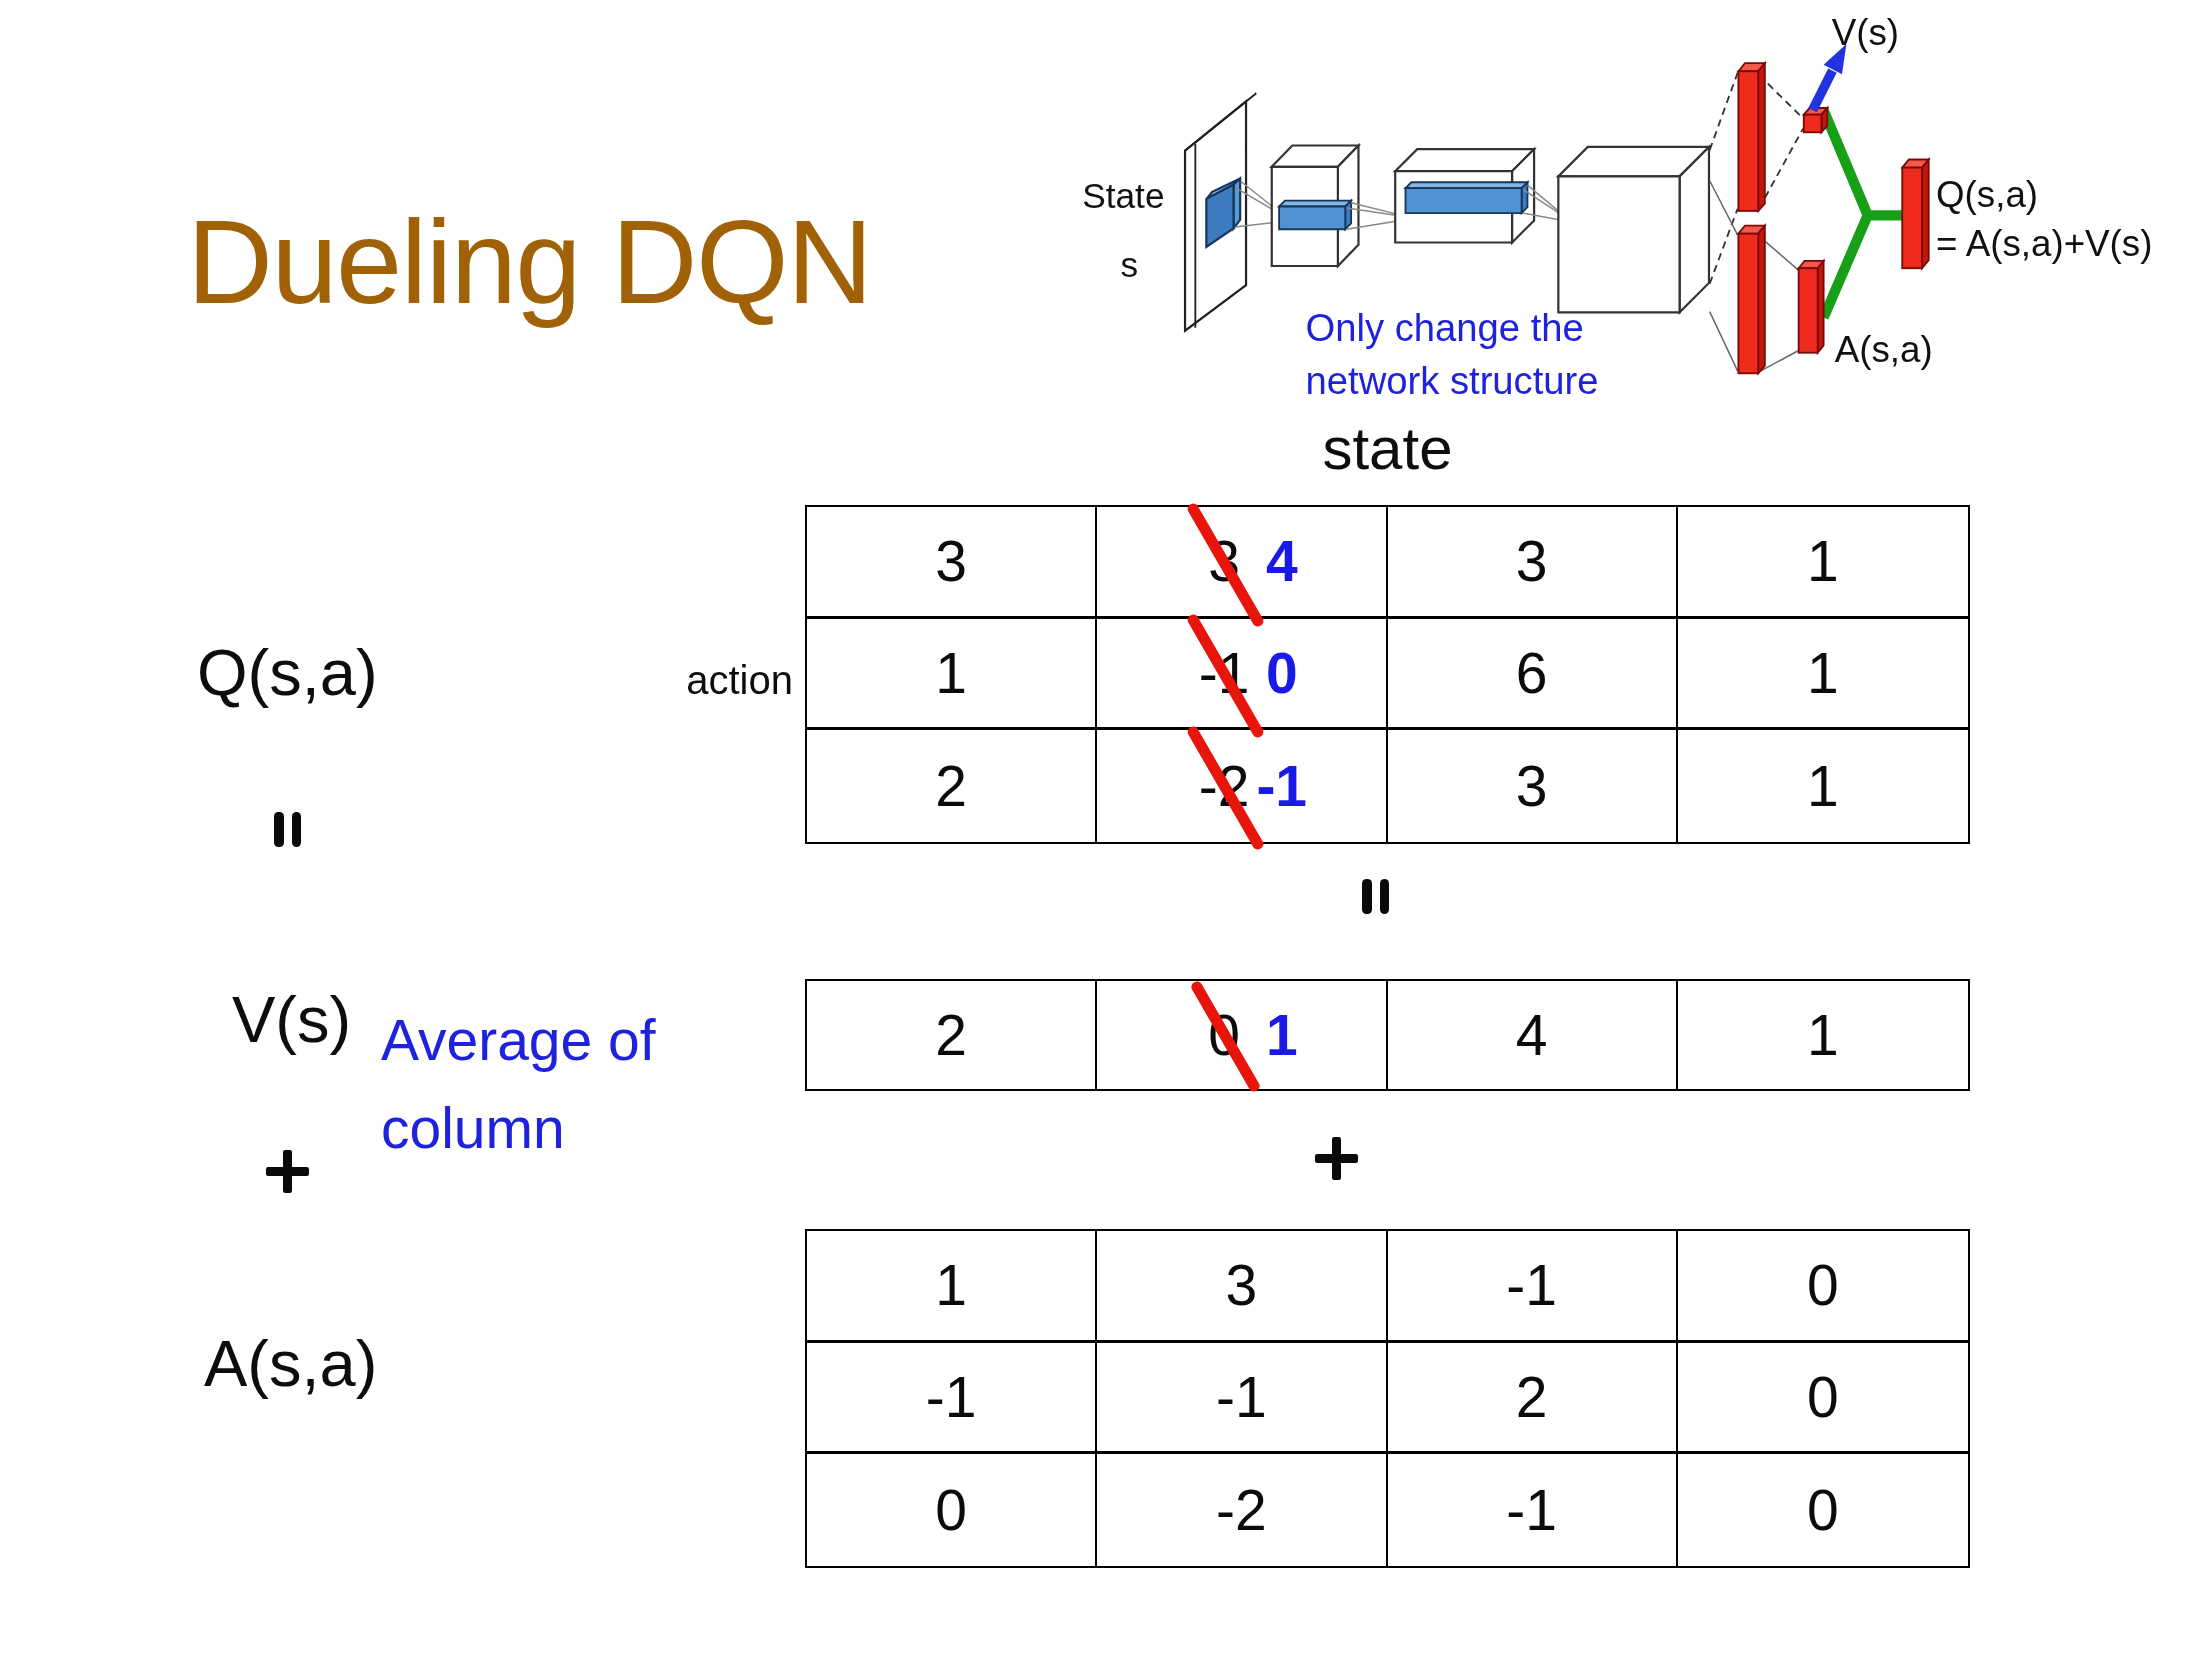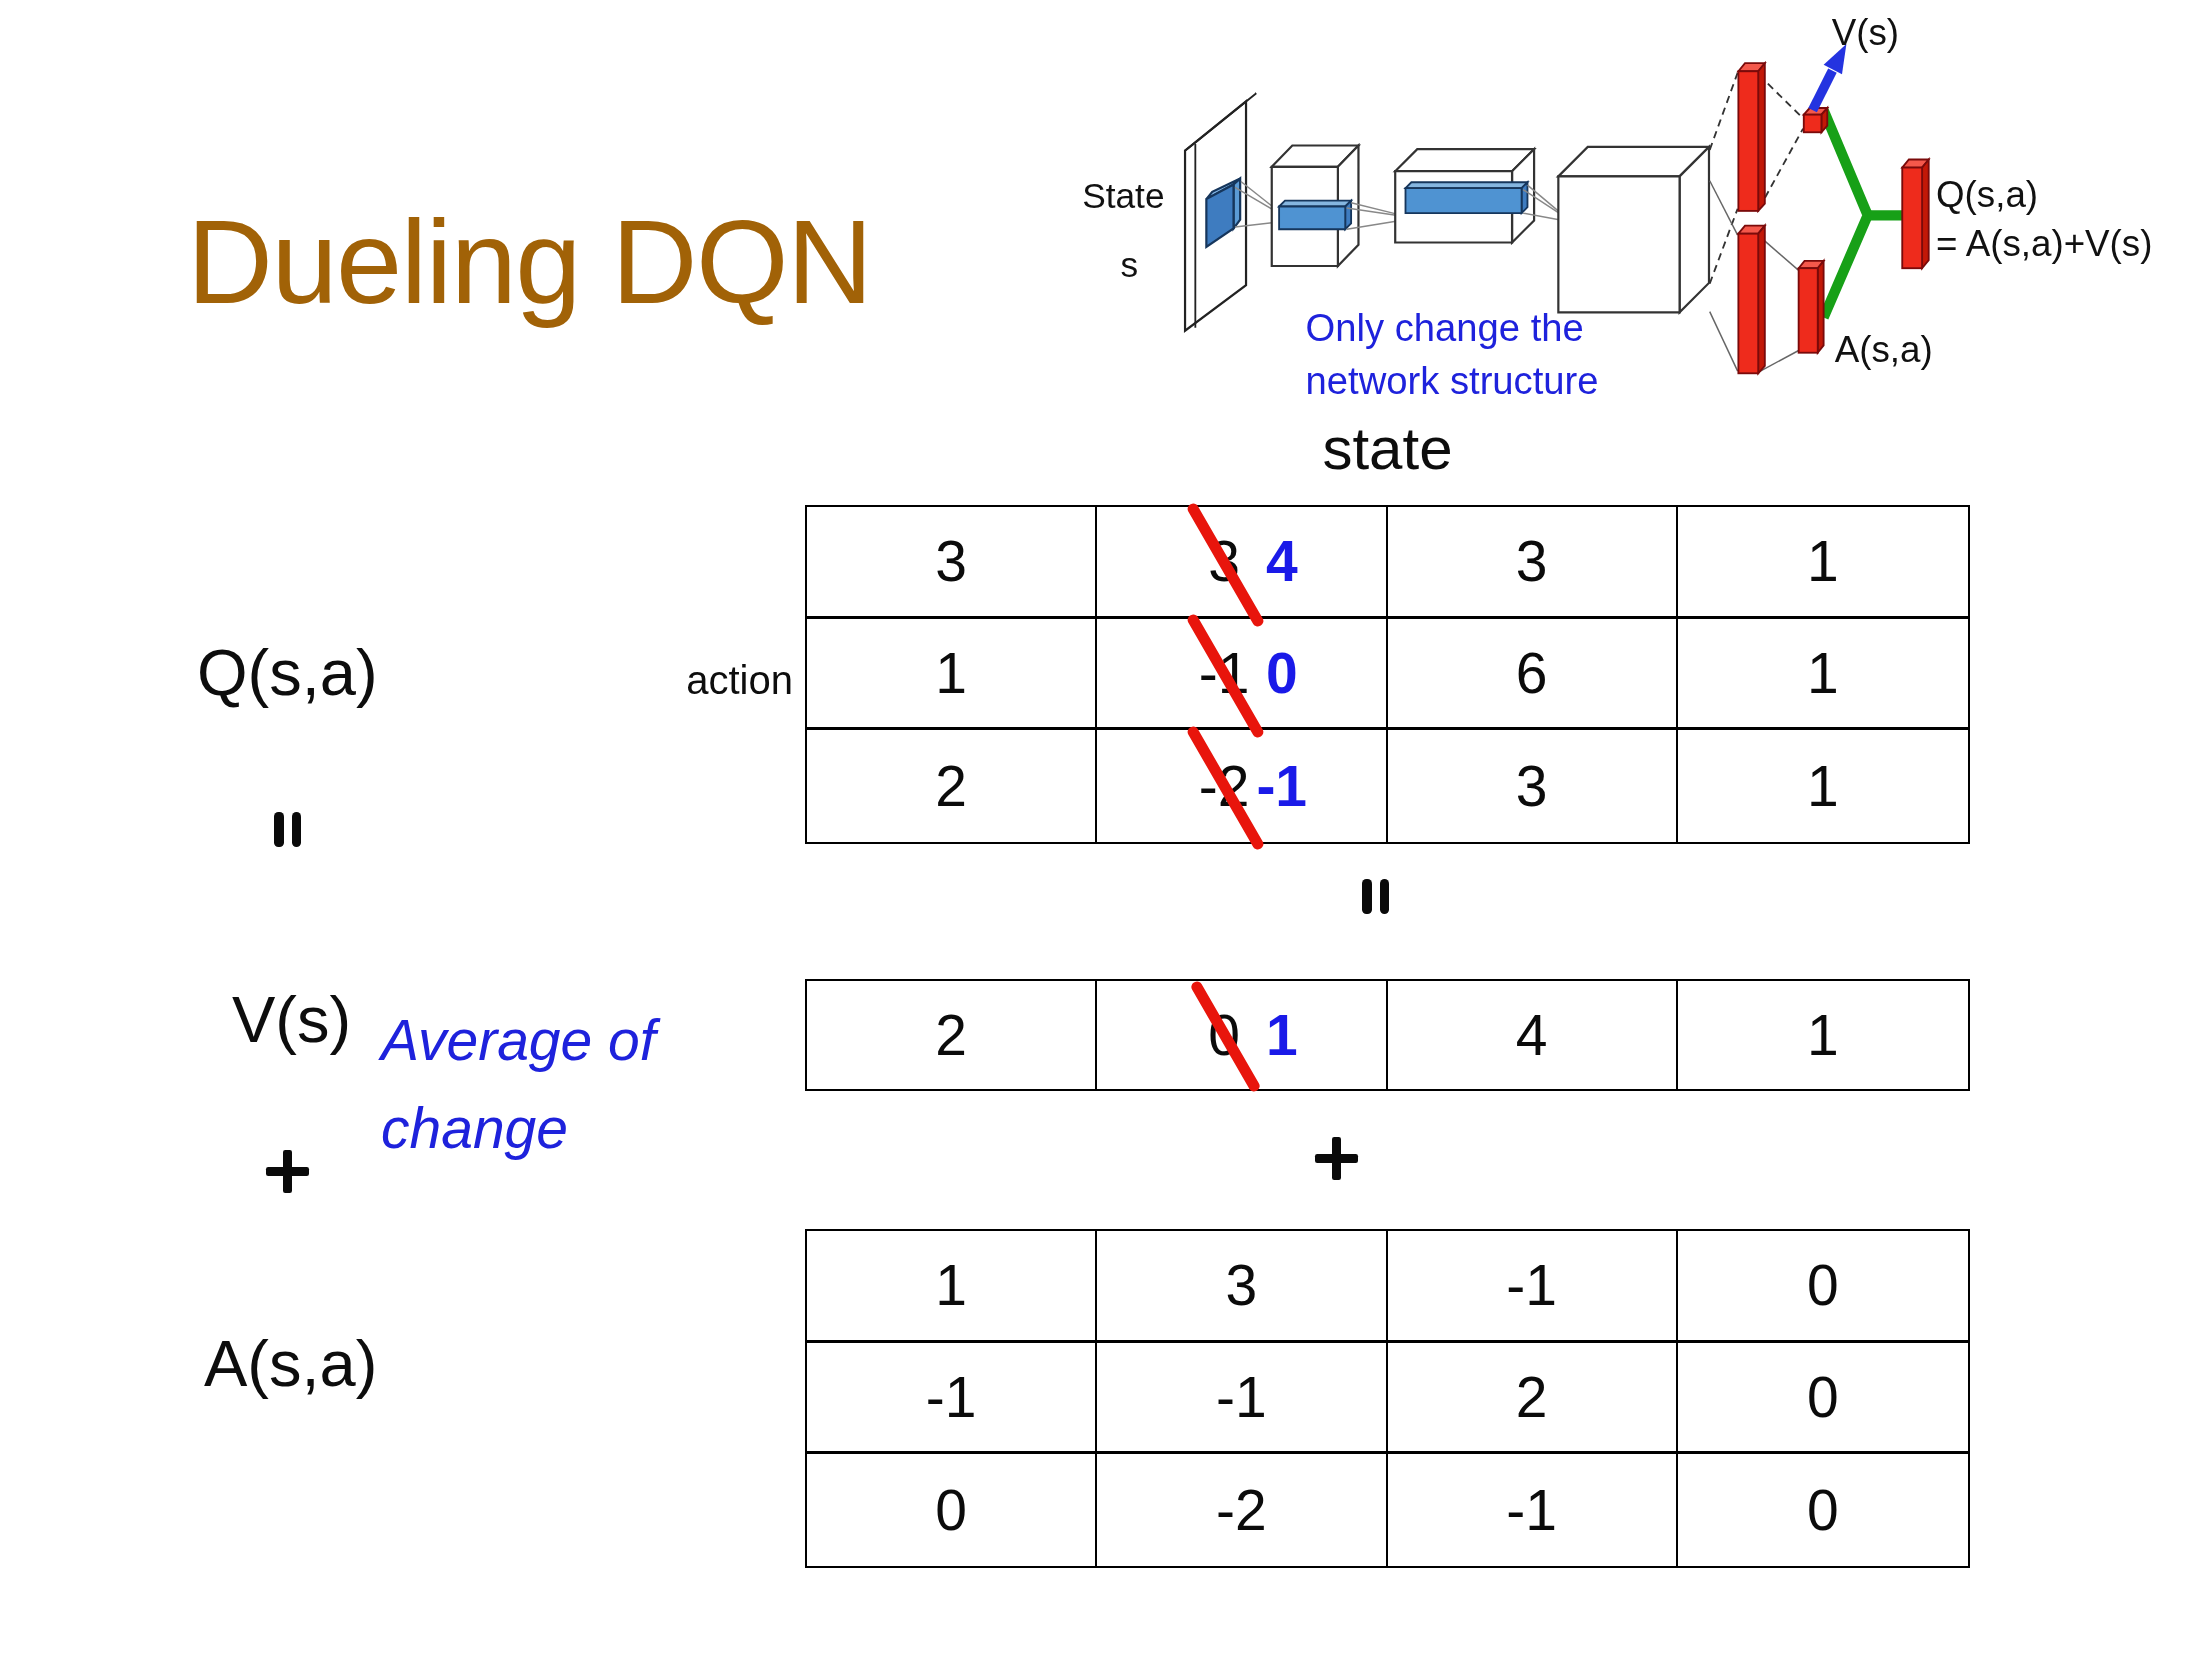--- a/index.html
+++ b/index.html
@@ -6,21 +6,21 @@
   body{width:2205px;height:1654px;font-family:"Liberation Sans",sans-serif;}
   .slide{position:relative;width:2205px;height:1654px;background:#fff;overflow:hidden;}
   .abs{position:absolute;}
   .title{left:187px;top:193px;font-size:119px;font-weight:400;color:#a16207;letter-spacing:-1.5px;white-space:nowrap;}
   .lbl{color:#0d0d0d;white-space:nowrap;line-height:1.08;}
   .q-lbl{left:197px;top:638px;font-size:65px;}
   .v-lbl{left:232px;top:985px;font-size:65px;}
   .a-lbl{left:204px;top:1329px;font-size:65px;}
   .action-lbl{left:581px;top:659px;width:212px;font-size:40px;text-align:right;}
   .state-lbl{left:805px;top:417px;width:1165px;font-size:60px;text-align:center;}
-  .bluenote{color:#1E22DC;font-size:57px;white-space:pre-line;font-style:italic;}
+  .bluenote{color:#1E22DC;font-size:57px;white-space:pre-line;}
   .avg-note{left:381px;top:996px;line-height:88px;}
   .sum-note{left:381px;top:1447px;line-height:93px;}
   .eqrot{position:absolute;display:flex;gap:8px;}
   .eqrot .bar{width:9.6px;height:35px;background:#0a0a0a;border-radius:4.4px;}
   .eq1{left:274px;top:812px;}
   .eq2{left:1362px;top:879px;}
   .plus{position:absolute;width:43px;height:43px;}
   .plus .h{position:absolute;left:0;top:17px;width:43px;height:8.8px;background:#0a0a0a;border-radius:2.2px;}
   .plus .v{position:absolute;left:17px;top:0;width:8.8px;height:43px;background:#0a0a0a;border-radius:2.2px;}
   .plus1{left:266px;top:1150px;}
@@ -160,21 +160,21 @@
   </svg>
 
   <div class="abs lbl q-lbl">Q(s,a)</div>
   <div class="abs lbl action-lbl">action</div>
   <div class="abs lbl state-lbl">state</div>
   <div class="eqrot eq1">
       <div class="bar"></div>
       <div class="bar"></div>
     </div>
   <div class="abs lbl v-lbl">V(s)</div>
-  <div class="abs bluenote avg-note"><div>Average of</div><div>change</div></div>
+  <div class="abs bluenote avg-note"><div>Average of</div><div>column</div></div>
   <div class="plus plus1">
       <div class="h"></div>
       <div class="v"></div>
     </div>
   <div class="abs lbl a-lbl">A(s,a)</div>
   <div class="eqrot eq2">
       <div class="bar"></div>
       <div class="bar"></div>
     </div>
   <div class="plus plus2">

